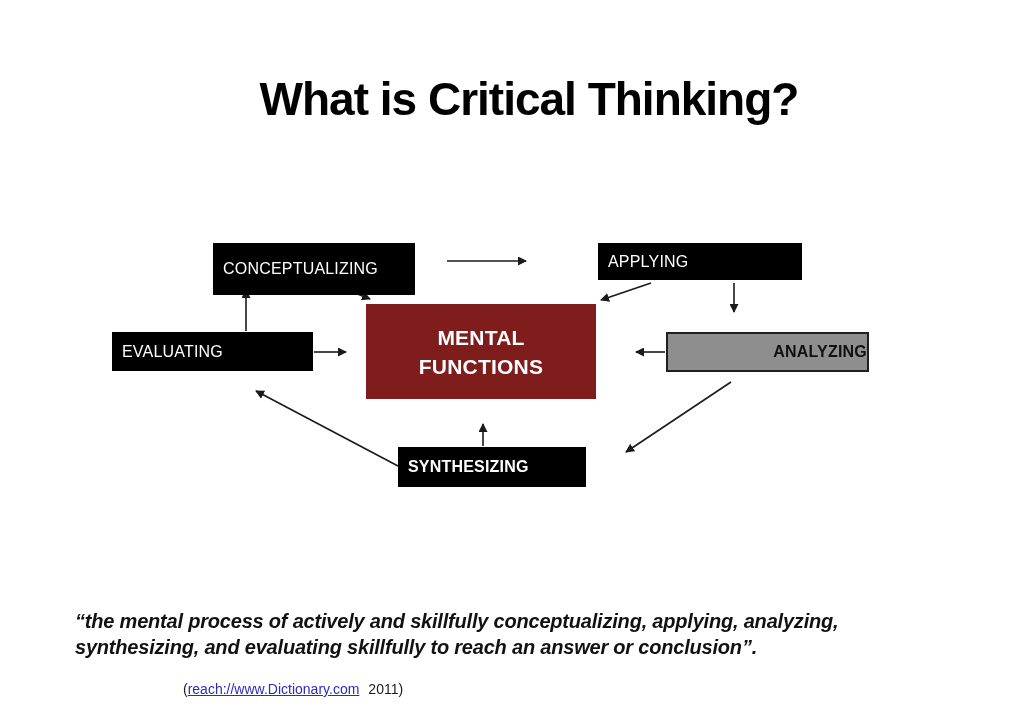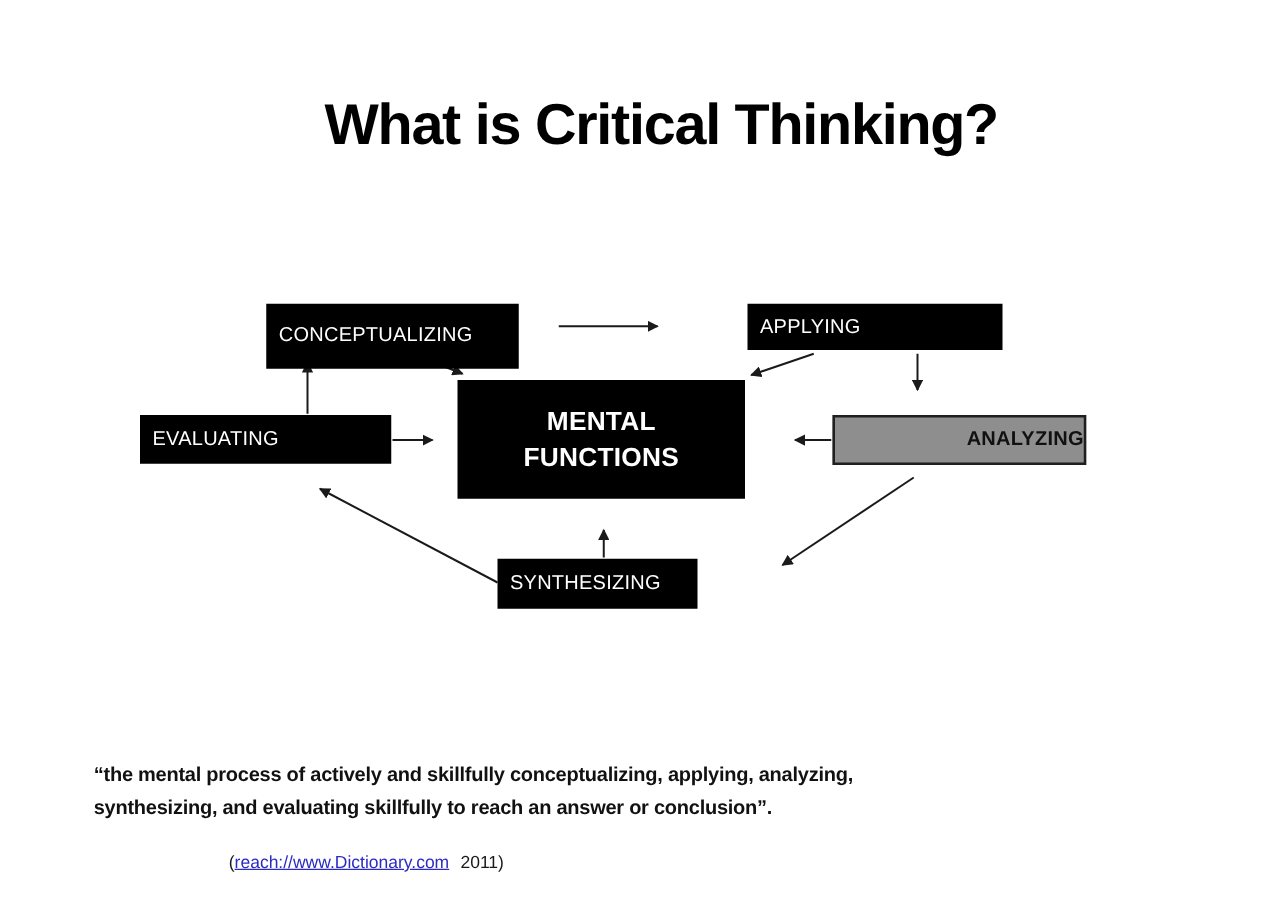--- a/index.html
+++ b/index.html
@@ -43,51 +43,52 @@
   }
   .node.gray {
     background: #8e8e8e;
     color: #111111;
     border: 2px solid #1f1f1f;
     padding-left: 10px;
     justify-content: flex-end;
     font-weight: 700;
   }
   .node.center {
-    background: #000000;
+    background: #7f1d1d;
     color: #ffffff;
     flex-direction: column;
     justify-content: center;
     padding-left: 0;
     font-weight: 700;
     font-size: 21px;
     line-height: 29px;
     text-align: center;
   }
   #node-conceptualizing { left: 213px; top: 243px; width: 202px; height: 52px; }
   #node-applying        { left: 598px; top: 243px; width: 204px; height: 37px; }
   #node-evaluating      { left: 112px; top: 332px; width: 201px; height: 39px; }
   #node-mental          { left: 366px; top: 304px; width: 230px; height: 95px; }
   #node-analyzing       { left: 666px; top: 332px; width: 203px; height: 40px; }
-  #node-synthesizing    { left: 398px; top: 447px; width: 160px; height: 40px; }
+  #node-synthesizing    { left: 398px; top: 447px; width: 188px; height: 40px; font-weight: bold; }
   svg.arrows {
     position: absolute;
     left: 0;
     top: 0;
     width: 1030px;
     height: 728px;
     pointer-events: none;
   }
   .quote {
     position: absolute;
     left: 75px;
     top: 608px;
     width: 880px;
-    font-size: 16px;
+    font-size: 20px;
     font-weight: 700;
+    font-style: italic;
     line-height: 26px;
     color: #111111;
     letter-spacing: -0.2px;
   }
   .quote span { display: block; }
   .citation {
     position: absolute;
     left: 183px;
     top: 681px;
     font-size: 14px;

